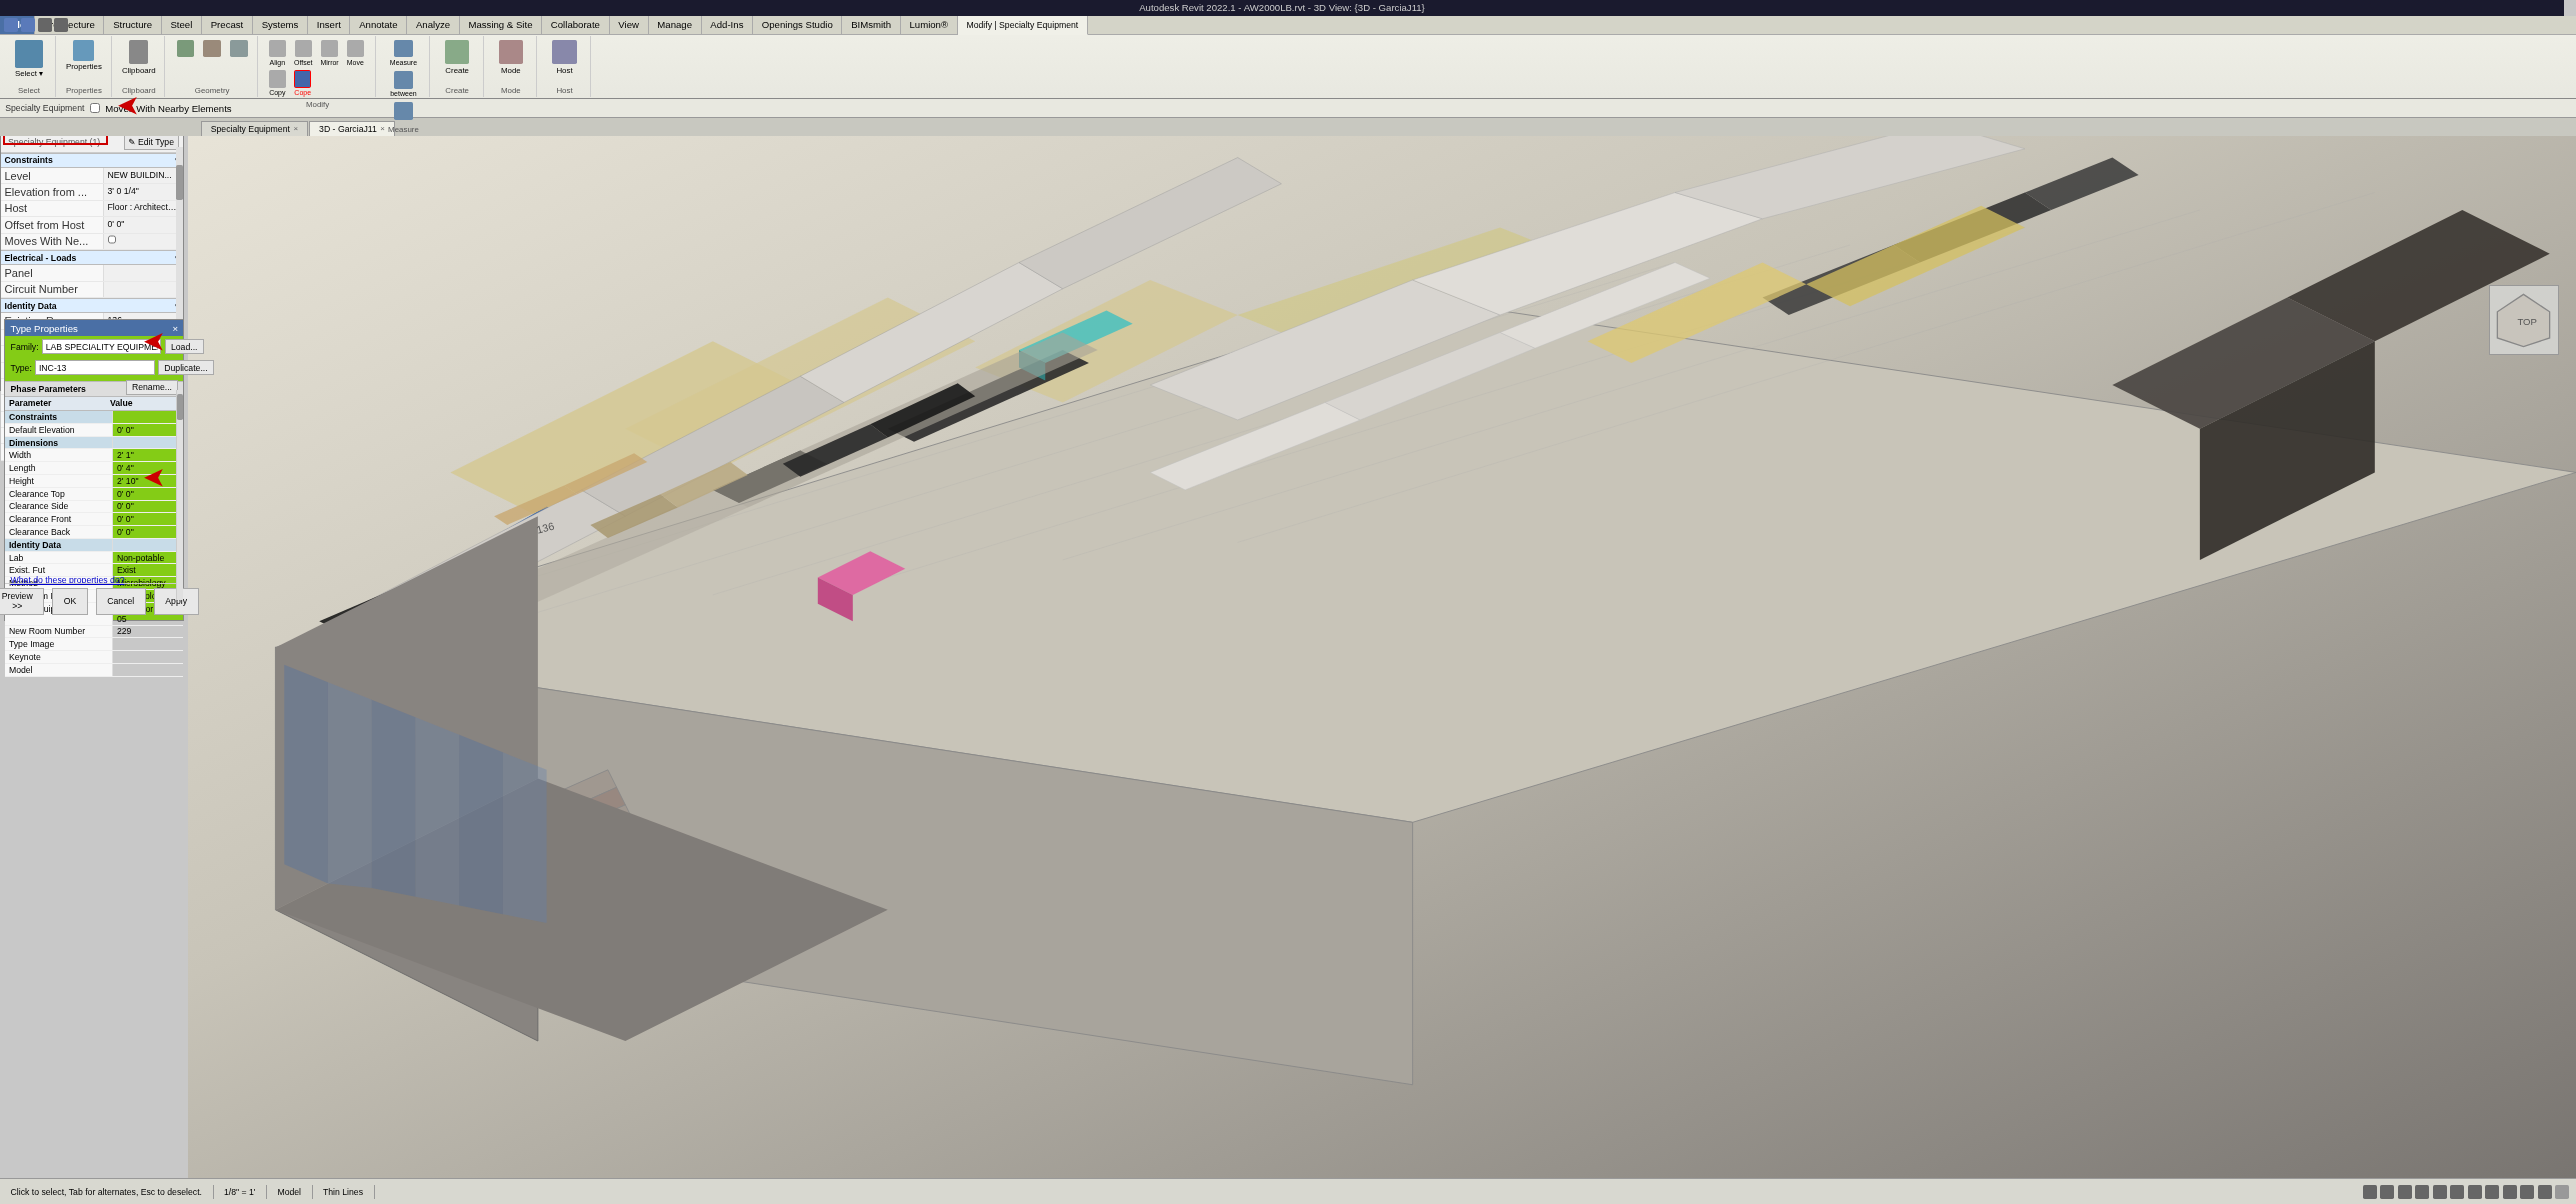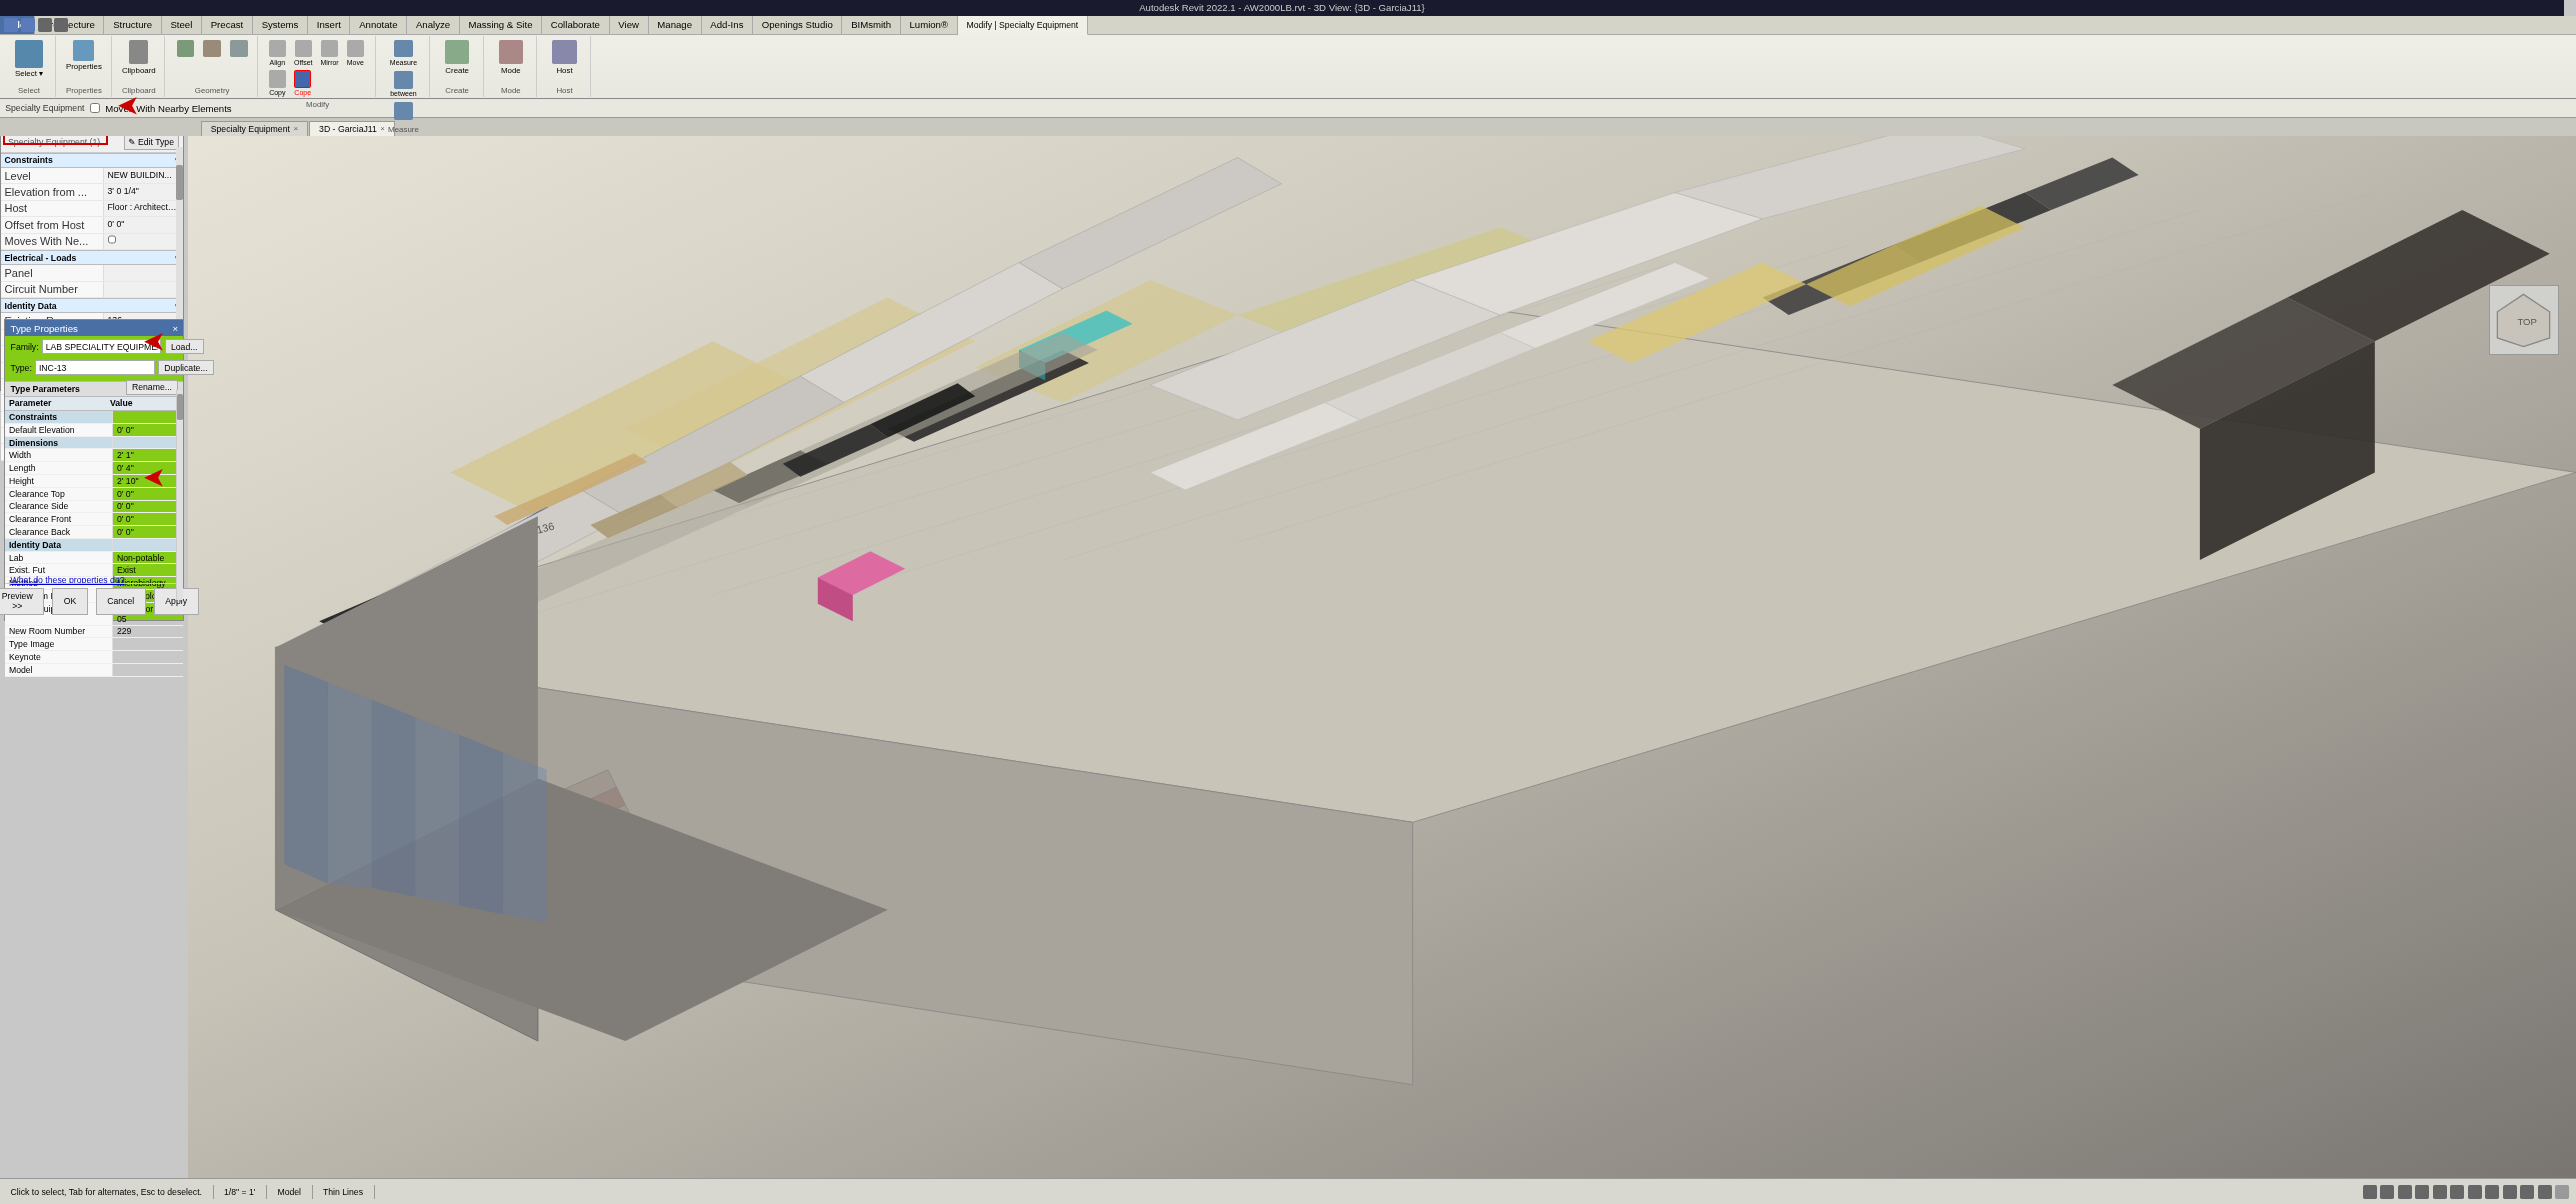--- a/index.html
+++ b/index.html
@@ -476,21 +476,21 @@
   </div>
   <div class="tp-row">
     <span class="tp-label">Type:</span>
     <input class="tp-input" value="INC-13" readonly="" style="font-size: 8.7px;">
     <button class="tp-btn">Duplicate...</button>
   </div>
   <div style="padding:1.7px 5.2px;">
     <button class="tp-btn" style="float:right;">Rename...</button>
   </div>
 
-  <div class="tp-section-label">Type Parameters</div>
+  <div class="tp-section-label">Phase Parameters</div>
   <div class="tp-table-header">
     <span class="tp-col-param">Parameter</span>
     <span class="tp-col-val">Value</span>
   </div>
 
   <div class="tp-data-row section-header">
     <span class="tp-data-label">Constraints</span>
     <span class="tp-data-val"></span>
   </div>
   <div class="tp-data-row">

